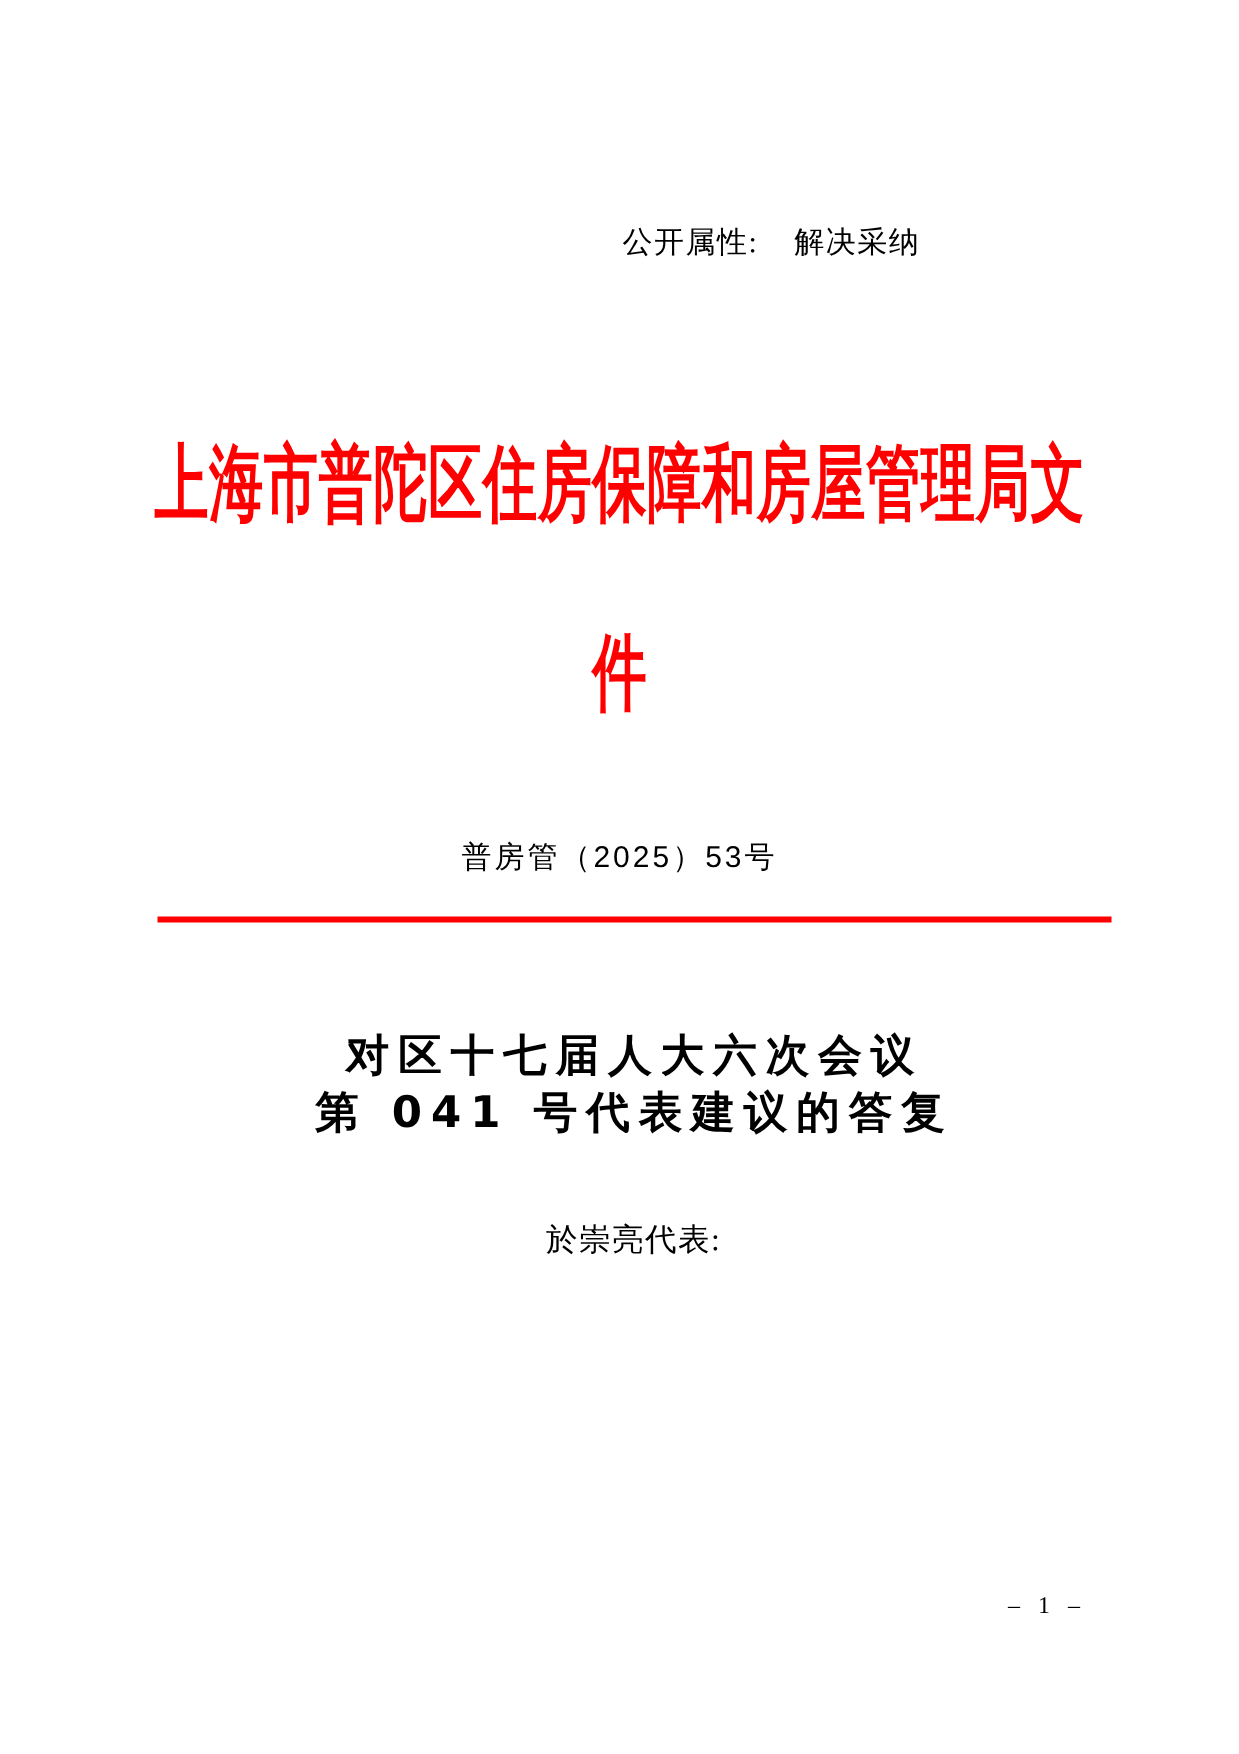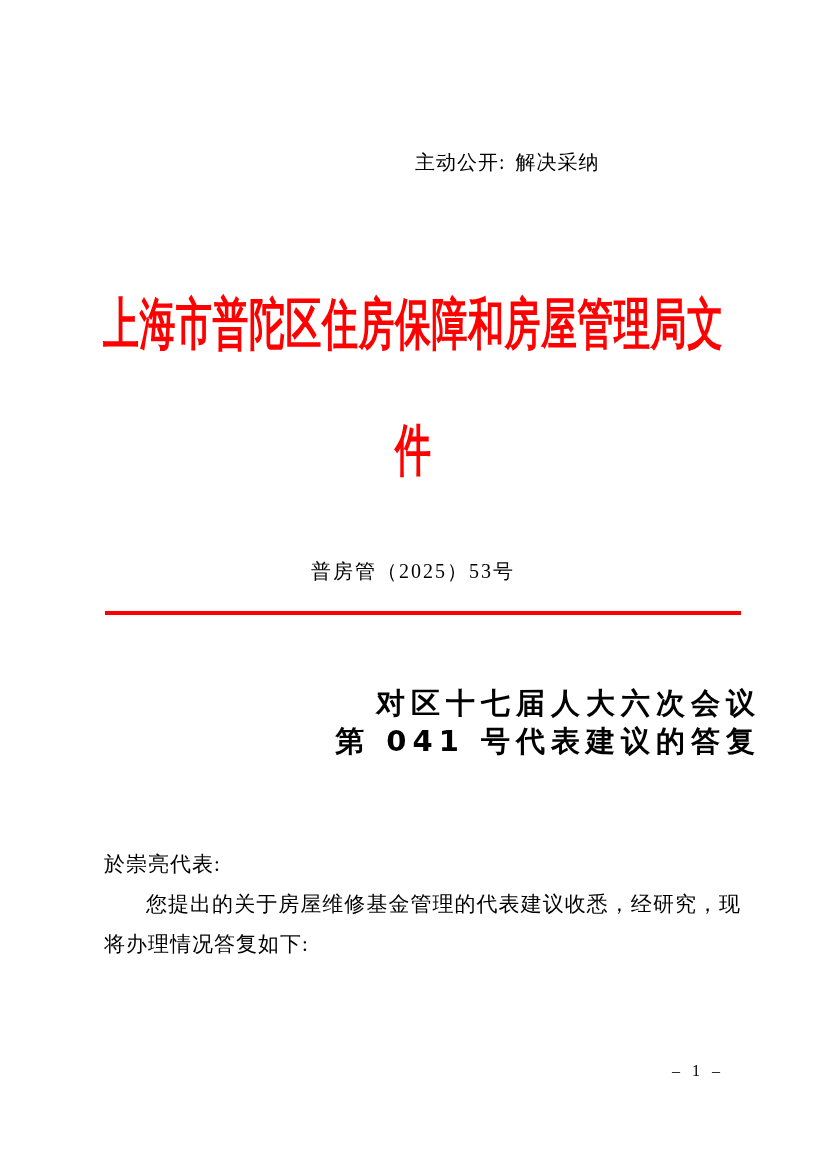--- a/index.html
+++ b/index.html
@@ -16,21 +16,21 @@
   }
 
   
   .header-info {
     position: absolute; left: 415px; top: 150px;
     font-size: 20px; line-height: 24px;
     font-family: "Liberation Serif", "DejaVu Serif", serif;
   }
   .header-info .row { margin-bottom: 22px; white-space: nowrap; }
   .header-info .label { letter-spacing: 1px; }
-  .header-info .value { margin-left: 10px; letter-spacing: 1px; }
+  .header-info .value { margin-left: 24px; letter-spacing: 1px; }
 
   
   .red-title-line1 {
     position: absolute; left: 103px; top: 290px; width: 620px;
     color: var(--accent);
     font-family: "DejaVu Sans", "Liberation Sans", sans-serif;
     font-weight: bold;
     font-size: 36px; line-height: 1.2;
     text-align: justify; text-align-last: justify;
     transform: scaleY(1.55); transform-origin: top center;
@@ -44,81 +44,80 @@
     font-size: 36px; line-height: 1.2;
     text-align: center;
     transform: scaleY(1.55); transform-origin: top center;
   }
 
   
   .doc-number {
     position: absolute; left: 103px; top: 558px; width: 620px;
     text-align: center;
     font-size: 20px; letter-spacing: 2px;
-    font-family: Liberation Serif, serif;
+    font-family: Liberation Sans, sans-serif;
   }
 
   
   .red-rule {
     position: absolute; left: 105px; top: 611px;
     width: 636px; height: 4px;
     background: var(--accent);
   }
 
   
   .subject {
     position: absolute; left: 85px; top: 684px; width: 676px;
-    text-align: right;
+    text-align: center;
     font-family: "DejaVu Sans", "Liberation Sans", sans-serif;
     font-weight: bold;
     font-size: 29px; line-height: 38px; letter-spacing: 6px;
   }
 
   
   .body-text {
     position: absolute; left: 104px; top: 806px; width: 637px;
     font-family: "Liberation Serif", "DejaVu Serif", serif;
     font-size: 21px; line-height: 40px; letter-spacing: 1px;
   }
-  .body-text .salutation { text-align: left; margin-top: 38px; }
+  .body-text .salutation { text-align: center; }
   .body-text p {
     text-indent: 2em;
     text-align: justify;
   }
 
   
   .page-number {
     position: absolute; left: 672px; top: 1062px;
     font-size: 16px; letter-spacing: 4px;
     font-family: "Liberation Serif", "DejaVu Serif", serif;
   }
 </style>
 </head>
 <body>
 
 <div class="page">
 
   <div class="header-info">
     <div class="row">
-      <span class="label">主动公开:</span><span class="value">解决采纳</span>
+      <span class="label">公开属性:</span><span class="value">解决采纳</span>
     </div>
   </div>
 
   <div class="red-title-line1">上海市普陀区住房保障和房屋管理局文</div>
   <div class="red-title-line2">件</div>
 
   <div class="doc-number">普房管（2025）53号</div>
 
   <div class="red-rule"></div>
 
   <div class="subject">
     <div>对区十七届人大六次会议</div>
     <div>第 041 号代表建议的答复</div>
   </div>
 
   <div class="body-text">
     <div class="salutation">於崇亮代表:</div>
-    <p>您提出的关于房屋维修基金管理的代表建议收悉，经研究，现将办理情况答复如下:</p>
   </div>
 
   <div class="page-number">– 1 –</div>
 
 </div>
 
 </body></html>

